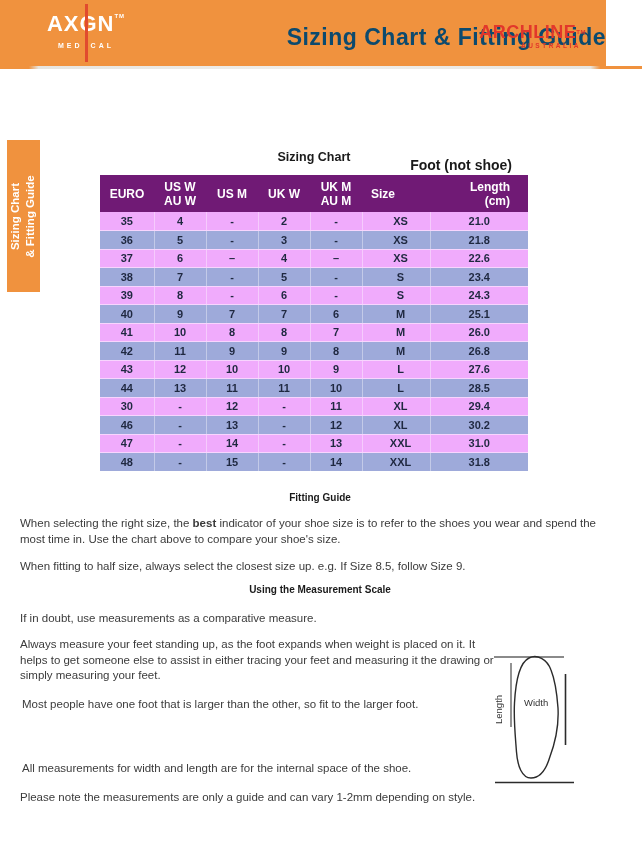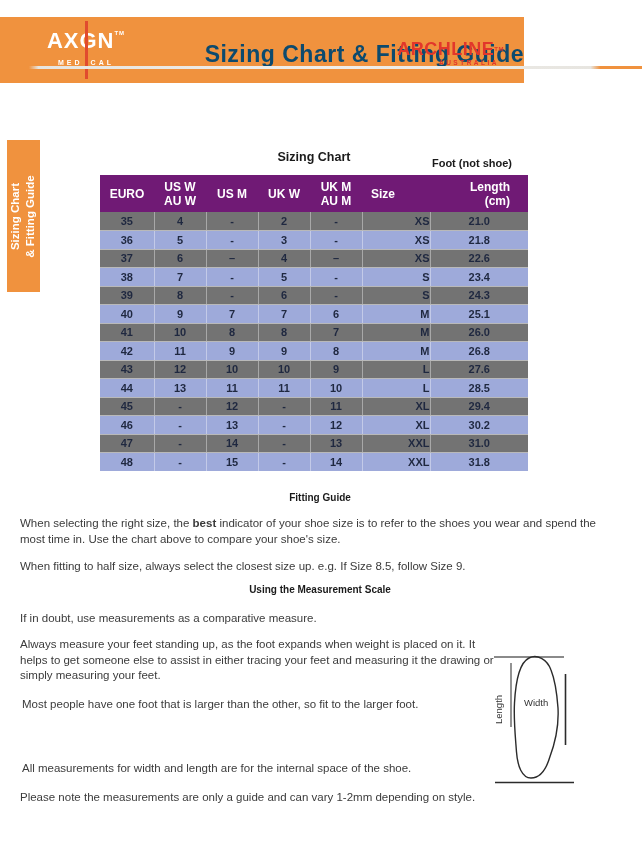--- a/index.html
+++ b/index.html
@@ -3,21 +3,21 @@
 <meta charset="utf-8">
 <style>
   * { margin:0; padding:0; box-sizing:border-box; }
   html,body { background:#ffffff; }
   .page {
     position:relative; width:642px; height:848px; background:#ffffff;
     font-family:"Liberation Sans", sans-serif; overflow:hidden;
   }
 
   
-  .header { position:absolute; left:0; top:17px; width:524px; height:66px; background:#F0923E;padding-left:39px; }
+  .header { position:absolute; left:0; top:0; width:606px; height:66px; background:#F0923E;padding-left:39px; }
   .header-rule {
     position:absolute; left:0; top:66px; width:642px; height:3px;
     background:linear-gradient(to right,#F0923E 0%,#F0923E 4.5%,#E7E5E0 6%,#F0EEEA 50%,#E7E5E0 92%,#F0923E 93.5%,#F0923E 100%);
   }
   .axign { position:absolute; left:53px; top:9px; width:66px; text-align:center; color:#fff; }
   .axign-row { display:flex; justify-content:center; align-items:flex-start; font-size:22px; font-weight:bold; letter-spacing:1px; line-height:30px; }
   .axign-gap { width:9px; }
   .axign-tm { font-size:6px; line-height:10px; margin-top:2px; }
   .axign-line { position:absolute; left:32px; top:-5px; width:2.5px; height:58px; background:#E14B2E; }
   .axign-sub { display:flex; justify-content:center; gap:8px; font-size:7px; font-weight:bold; letter-spacing:3px; margin-top:3px; }
@@ -30,38 +30,38 @@
   
   .side-tab { position:absolute; left:7px; top:140px; width:33px; height:152px; background:#F0923E; }
   .side-tab-inner {
     position:absolute; left:-59.5px; top:59.5px; width:152px; height:33px;
     transform:rotate(-90deg); text-align:center;
     color:#fff; font-weight:bold; font-size:11.5px; line-height:14.5px;
   }
 
   
   .chart-title { position:absolute; left:100px; top:150px; width:428px; text-align:center; font-size:12.5px; font-weight:bold; color:#1a1a1a; }
-  .foot-note   { position:absolute; left:100px; top:157px; width:412px; text-align:right; font-size:11px; font-weight:bold; color:#1a1a1a; }
+  .foot-note   { position:absolute; left:100px; top:157px; width:412px; text-align:right; font-size:14px; font-weight:bold; color:#1a1a1a; }
 
   .sizing-table { position:absolute; left:100px; top:175px; width:428px; border-collapse:collapse; table-layout:fixed; }
   .sizing-table thead th {
     background:#701a75; color:#ffffff; font-size:12px; font-weight:bold;
     height:37px; vertical-align:middle; text-align:center; line-height:14px;
   }
   .sizing-table thead th.col-size { text-align:left; padding-left:9px; }
   .sizing-table thead th.col-len  { text-align:right; padding-right:18px; }
   .sizing-table td {
     height:18.5px; font-size:11px; font-weight:bold; color:#1F2840;
     text-align:center; vertical-align:middle;
     border-left:1px solid rgba(255,255,255,0.38);
     border-bottom:1px solid rgba(255,255,255,0.5);
   }
   .sizing-table td:first-child { border-left:none; }
-  .sizing-table td.c-size { text-align:right; padding-left:9px; }
-  .sizing-table tr.row-blue  td { background:#737373; }
+  .sizing-table td.c-size { text-align:center; padding-left:9px; }
+  .sizing-table tr.row-blue  td { background:#f0abfc; }
   .sizing-table tr.row-light td { background:#9EAADA;margin-top:40px; }
 
   
   .sec-heading { position:absolute; left:20px; width:600px; text-align:center; font-size:10px; font-weight:bold; color:#1a1a1a; }
   .para { position:absolute; left:20px; font-size:11.5px; line-height:15.5px; color:#3b3b3b; }
   #p1 { top:516px; width:602px; }
   #p2 { top:559px; width:602px; }
   #p3 { top:611px; width:520px; }
   #p4 { top:637px; width:475px; }
   #p5 { top:697px; width:480px; left:22px; }
@@ -233,21 +233,21 @@
         <tr class="row-light">
           <td>44</td>
           <td>13</td>
           <td>11</td>
           <td>11</td>
           <td>10</td>
           <td class="c-size">L</td>
           <td>28.5</td>
         </tr>
         <tr class="row-blue">
-          <td>45</td>
+          <td>30</td>
           <td>-</td>
           <td>12</td>
           <td>-</td>
           <td>11</td>
           <td class="c-size">XL</td>
           <td>29.4</td>
         </tr>
         <tr class="row-light">
           <td>46</td>
           <td>-</td>

